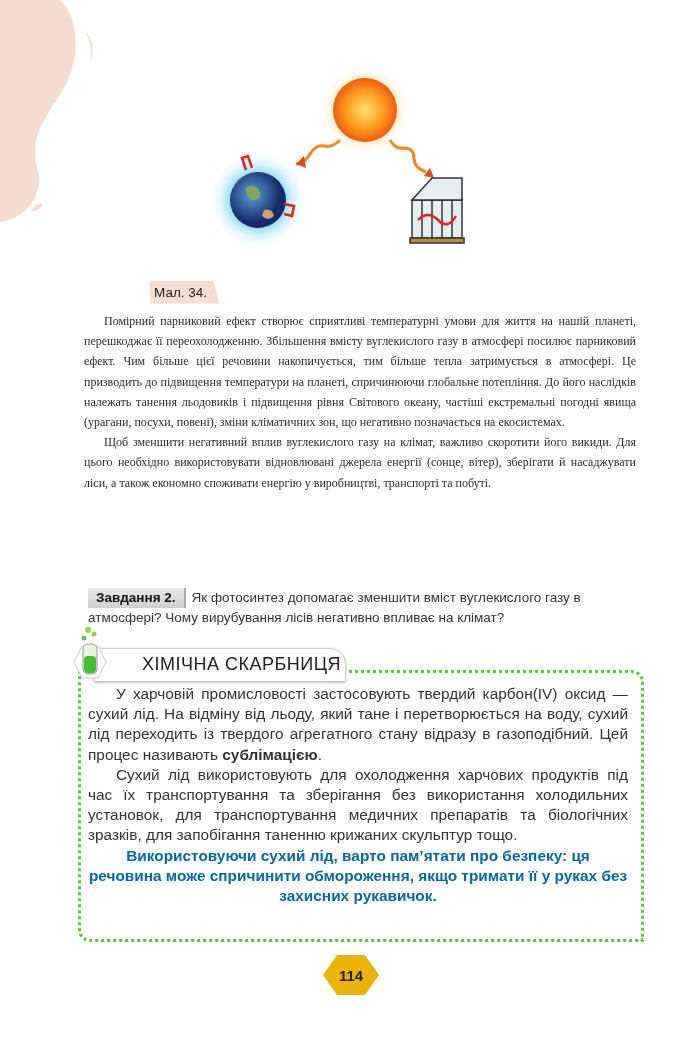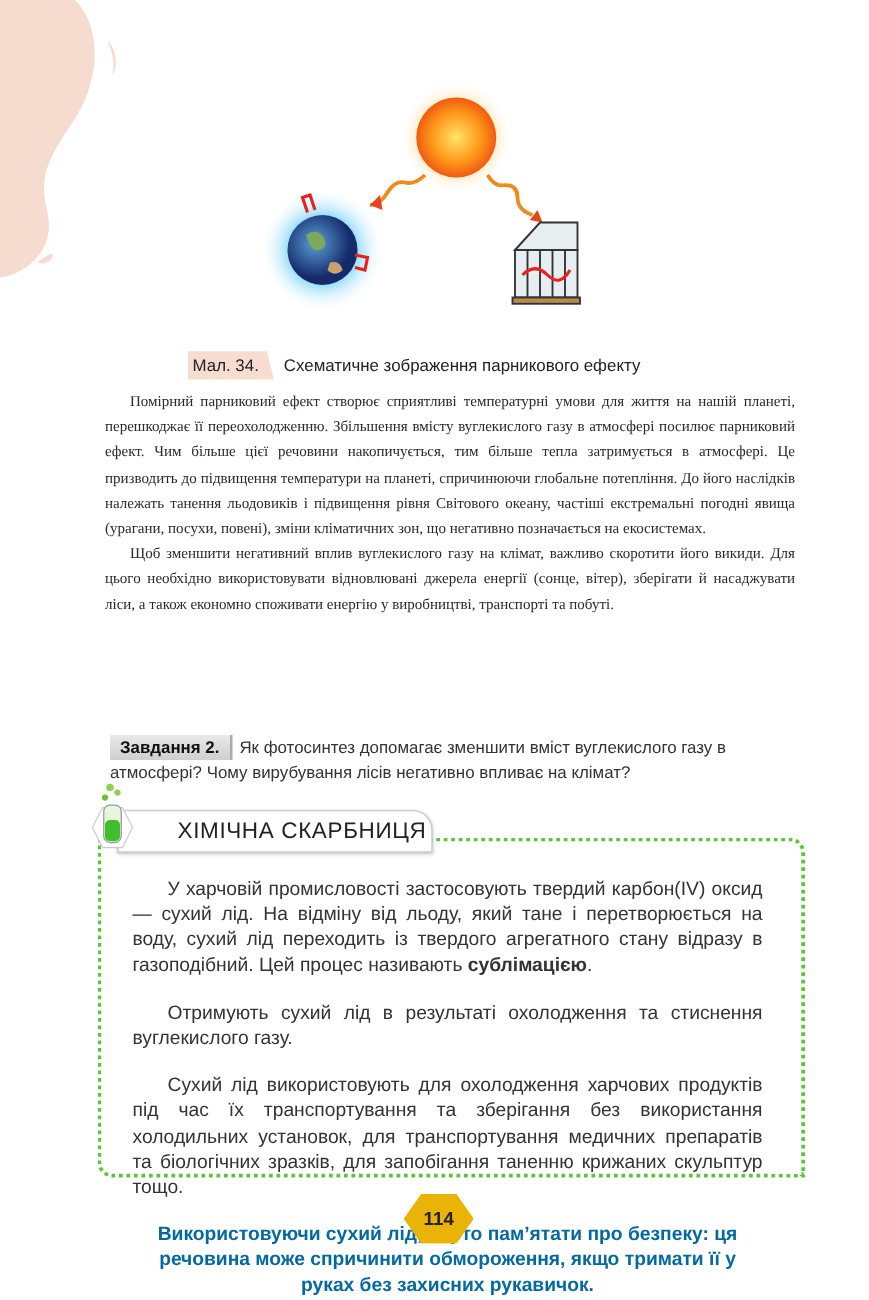--- a/index.html
+++ b/index.html
@@ -10,21 +10,21 @@
   .caption .num { background:#f6ddd0; padding:4px 6px 4px 4px; margin-right:8px; clip-path:polygon(0 0, 92% 0, 100% 100%, 0 100%); padding-right:12px; }
   .para { position:absolute; left:84px; width:552px; font-size:12px; line-height:20.2px; text-align:justify; color:#2a2a2a; }
   .para p { margin:0; text-indent:20px; }
   .task { position:absolute; left:88px; top:588px; width:548px; font-family:"Liberation Sans", sans-serif; font-size:13.5px; line-height:20px; color:#333; }
   .task .lbl { display:inline-block; background:linear-gradient(#e9e9e9,#cfcfcf); font-weight:bold; padding:0 8px; margin-right:6px; border-right:2px solid #aaa; color:#111;text-align:center; }
   .treasure-head { position:absolute; left:72px; top:644px; height:36px; width:270px; }
   .treasure-head .tab { position:absolute; left:22px; top:4px; width:250px; height:32px; background:#fff; border:1px solid #ccc; border-radius:6px 16px 0 0; box-shadow:0 1px 3px rgba(0,0,0,0.25); }
   .treasure-head .title { position:absolute; left:46px; top:10px; font-family:"Liberation Sans", sans-serif; font-size:18px; letter-spacing:0.5px; color:#222;margin-left:24px; }
   .treasure-box { position:absolute; left:78px; top:670px; width:560px; height:266px; border:3px dotted #5ec43a; border-left:3px dotted #5ec43a; border-radius:0 12px 0 12px; }
   .treasure-text { position:absolute; left:88px; top:684px; width:540px; font-family:"Liberation Sans", sans-serif; font-size:15.4px; line-height:20.2px; text-align:justify; color:#333; }
-  .treasure-text p { margin:18px; text-indent:28px; }
+  .treasure-text p { margin:0; text-indent:28px; }
   .treasure-text .warn { text-indent:0; text-align:center; color:#0369a1; font-weight:bold; }
   .pagenum { position:absolute; left:323px; top:955px; width:56px; height:40px; background:#eab308; clip-path:polygon(25% 0,75% 0,100% 50%,75% 100%,25% 100%,0 50%); display:flex; align-items:center; justify-content:center; font-family:"Liberation Sans", sans-serif; font-weight:bold; font-size:15px; color:#222; }
 </style>
 </head>
 <body>
 
 <svg class="blob" width="100" height="230" viewBox="0 0 100 230">
   <path d="M0,0 L60,0 C80,20 82,60 60,95 C40,125 30,140 38,170 C45,200 20,220 0,222 Z" fill="#f6dccf"></path>
   <path d="M86,32 C94,40 94,55 90,60 C92,50 90,42 86,32 Z" fill="#f6dccf"></path>
   <path d="M30,210 C36,205 44,200 42,206 C40,210 34,212 30,210 Z" fill="#f6dccf"></path>
@@ -75,21 +75,20 @@
       <line x1="242" y1="140" x2="242" y2="178"></line>
       <line x1="252" y1="140" x2="252" y2="178"></line>
       <rect x="210" y="178" width="54" height="5" fill="#b88a4a"></rect>
       <path d="M218,160 q10,-10 20,0 q10,10 18,-4" stroke="#e82020" stroke-width="2.5" fill="none"></path>
     </g>
   </svg>
 </div>
 
 <div class="caption">
   <span class="num">Мал. 34.</span>
-  <span>Схематичне зображення парникового ефекту</span>
 </div>
 
 <div class="para" style="top:311px">
   <p>Помірний парниковий ефект створює сприятливі температурні умови для життя на нашій планеті, перешкоджає її переохолодженню. Збільшення вмісту вуглекислого газу в атмосфері посилює парниковий ефект. Чим більше цієї речовини накопичується, тим більше тепла затримується в атмосфері. Це призводить до підвищення температури на планеті, спричинюючи глобальне потепління. До його наслідків належать танення льодовиків і підвищення рівня Світового океану, частіші екстремальні погодні явища (урагани, посухи, повені), зміни кліматичних зон, що негативно позначається на екосистемах.</p>
   <p>Щоб зменшити негативний вплив вуглекислого газу на клімат, важливо скоротити його викиди. Для цього необхідно використовувати відновлювані джерела енергії (сонце, вітер), зберігати й насаджувати ліси, а також економно споживати енергію у виробництві, транспорті та побуті.</p>
 </div>
 
 <div class="task">
   <span class="lbl">Завдання 2.</span><span>Як фотосинтез допомагає зменшити вміст вуглекислого газу в атмосфері? Чому вирубування лісів негативно впливає на клімат?</span>
 </div>
@@ -103,18 +102,17 @@
       <circle cx="12" cy="12" r="2.5" fill="#6cbf3a"></circle>
     <polygon points="2,36 10,20 26,20 34,36 26,52 10,52" fill="#fff" stroke="#ccc"></polygon>
     <rect x="11" y="18" width="14" height="30" rx="5" fill="#e8f6e0" stroke="#999"></rect>
     <rect x="12" y="30" width="12" height="17" rx="4" fill="#3fbf2a"></rect>
   </svg>
   <span class="title">ХІМІЧНА СКАРБНИЦЯ</span>
 </div>
 
 <div class="treasure-text">
   <p><span>У харчовій промисловості застосовують твердий карбон(IV) оксид — сухий лід. На відміну від льоду, який тане і перетворюється на воду, сухий лід переходить із твердого агрегатного стану відразу в газоподібний. Цей процес називають </span><b>сублімацією</b><span>.</span></p>
-  <p>Отримують сухий лід в результаті охолодження та стиснення вуглекислого газу.</p>
   <p>Сухий лід використовують для охолодження харчових продуктів під час їх транспортування та зберігання без використання холодильних установок, для транспортування медичних препаратів та біологічних зразків, для запобігання таненню крижаних скульптур тощо.</p>
   <p class="warn">Використовуючи сухий лід, варто пам’ятати про безпеку: ця речовина може спричинити обмороження, якщо тримати її у руках без захисних рукавичок.</p>
 </div>
 
 <div class="pagenum">114</div>
 
 </body></html>

